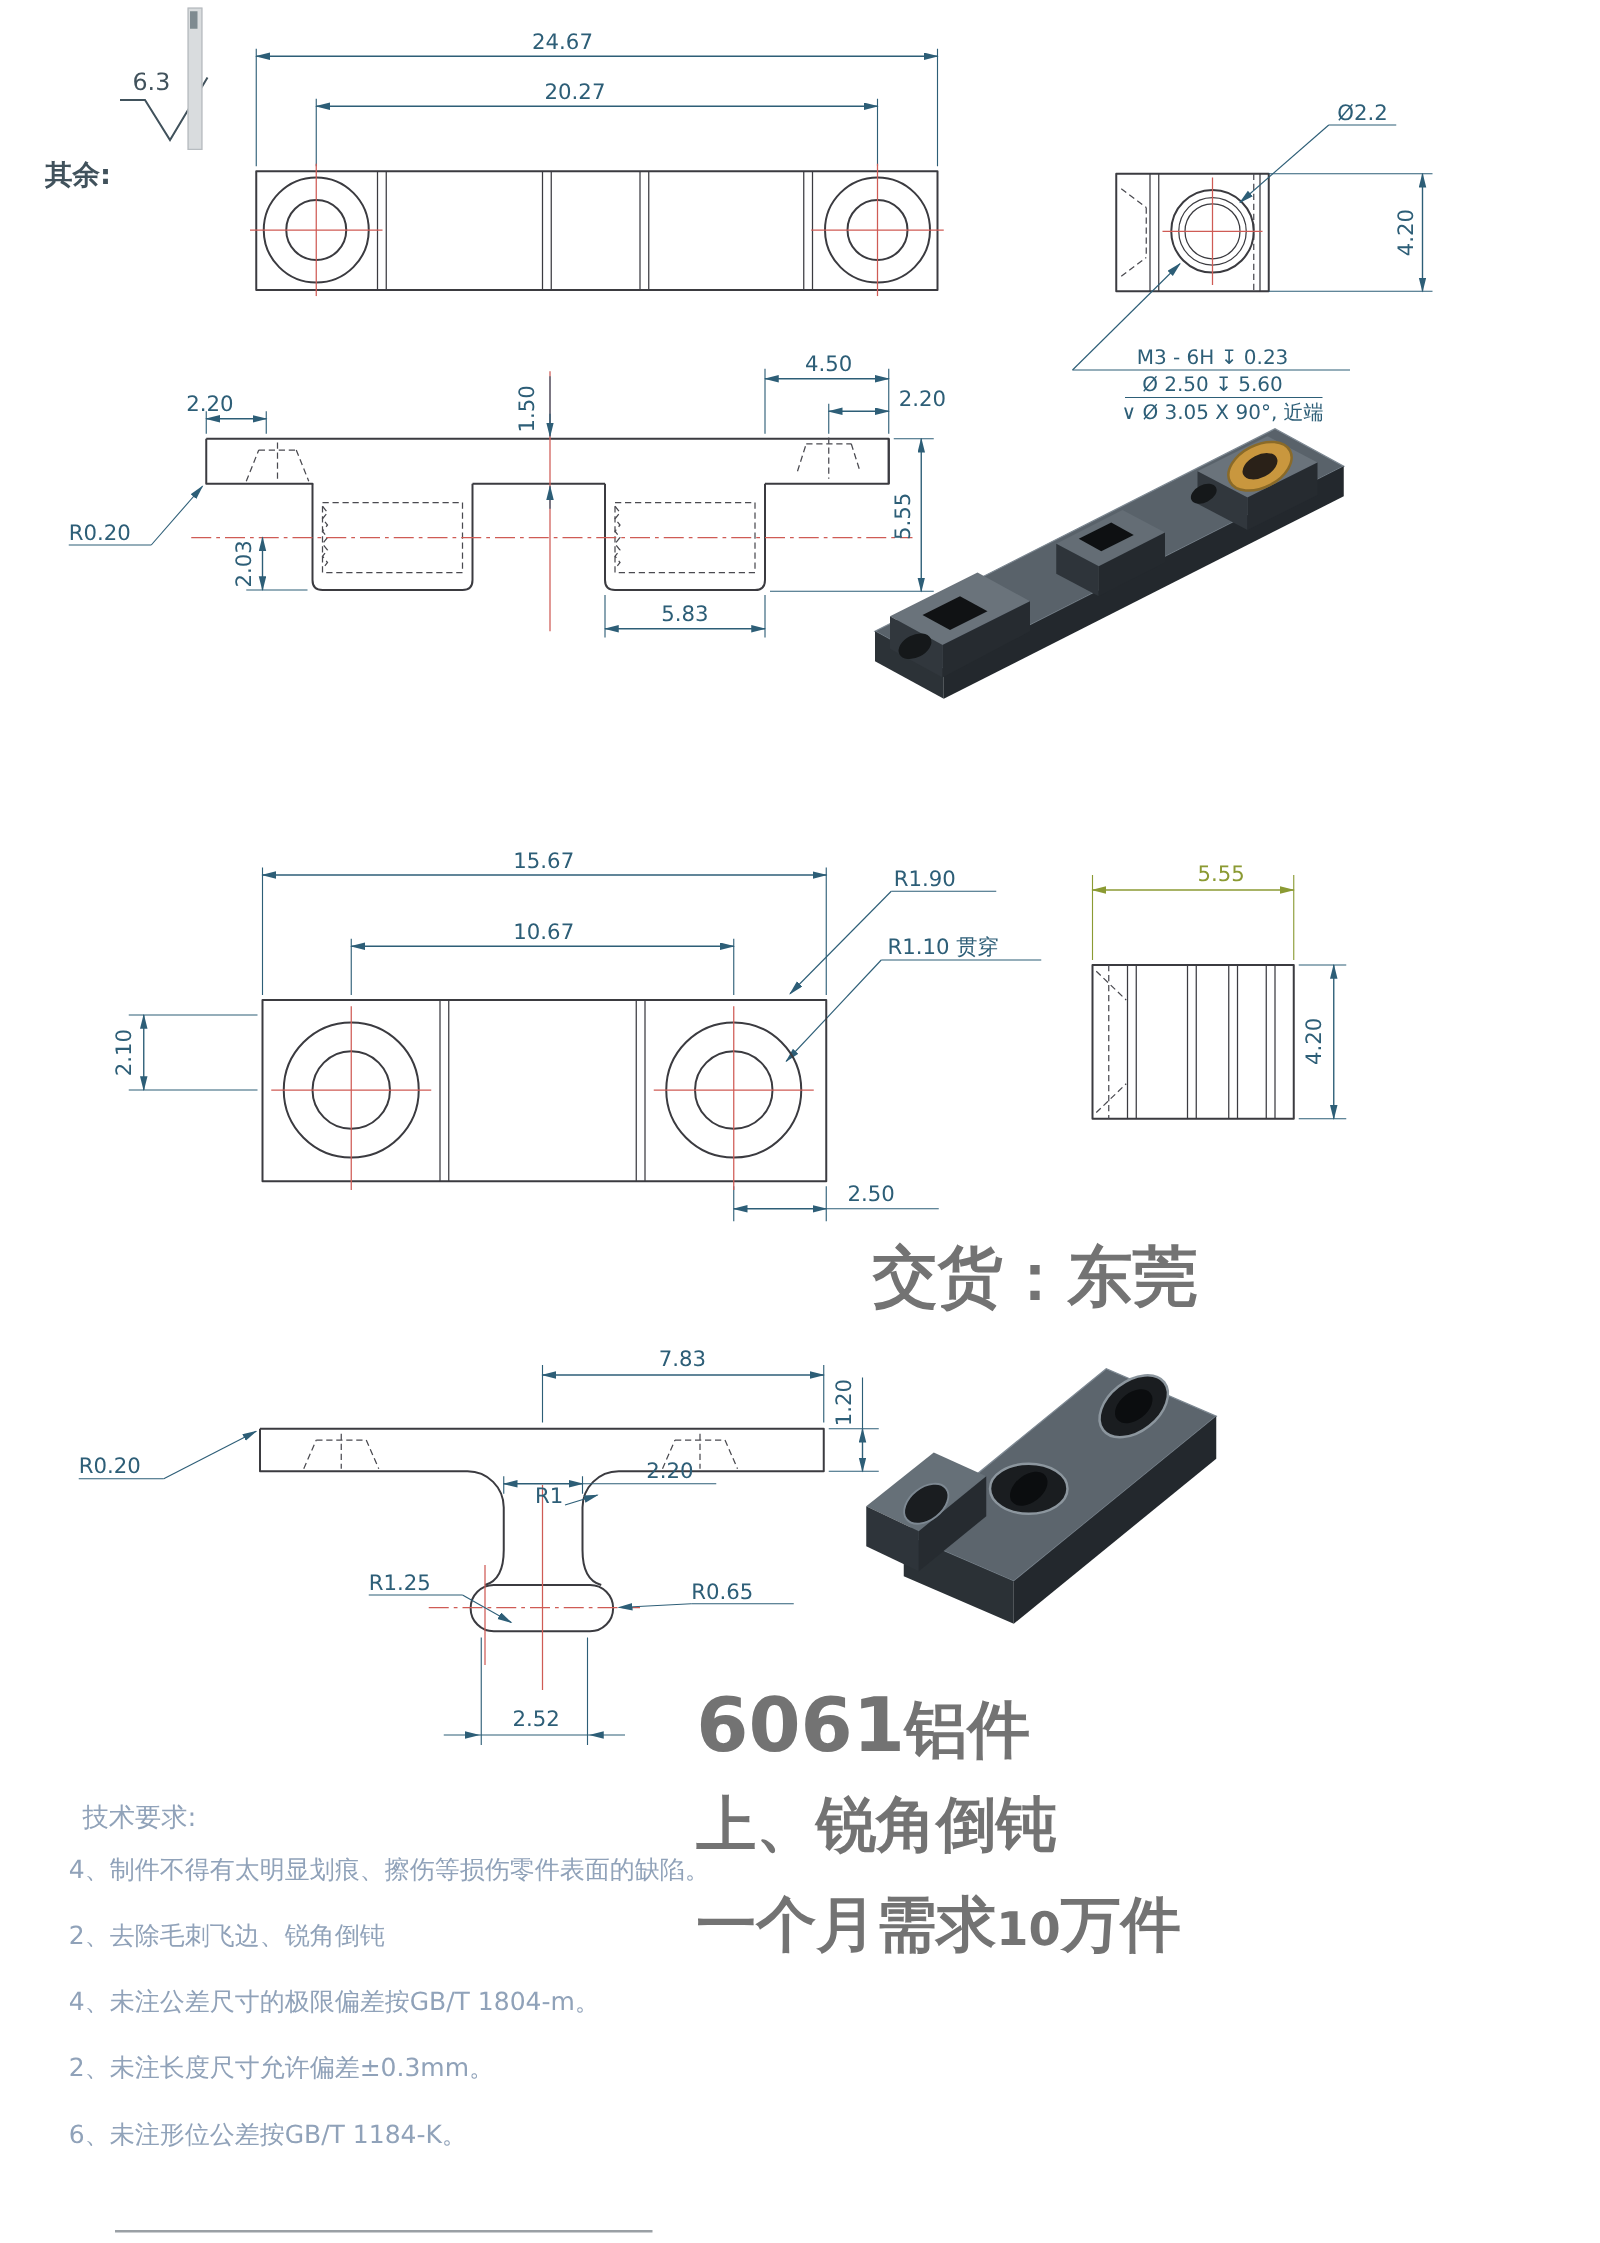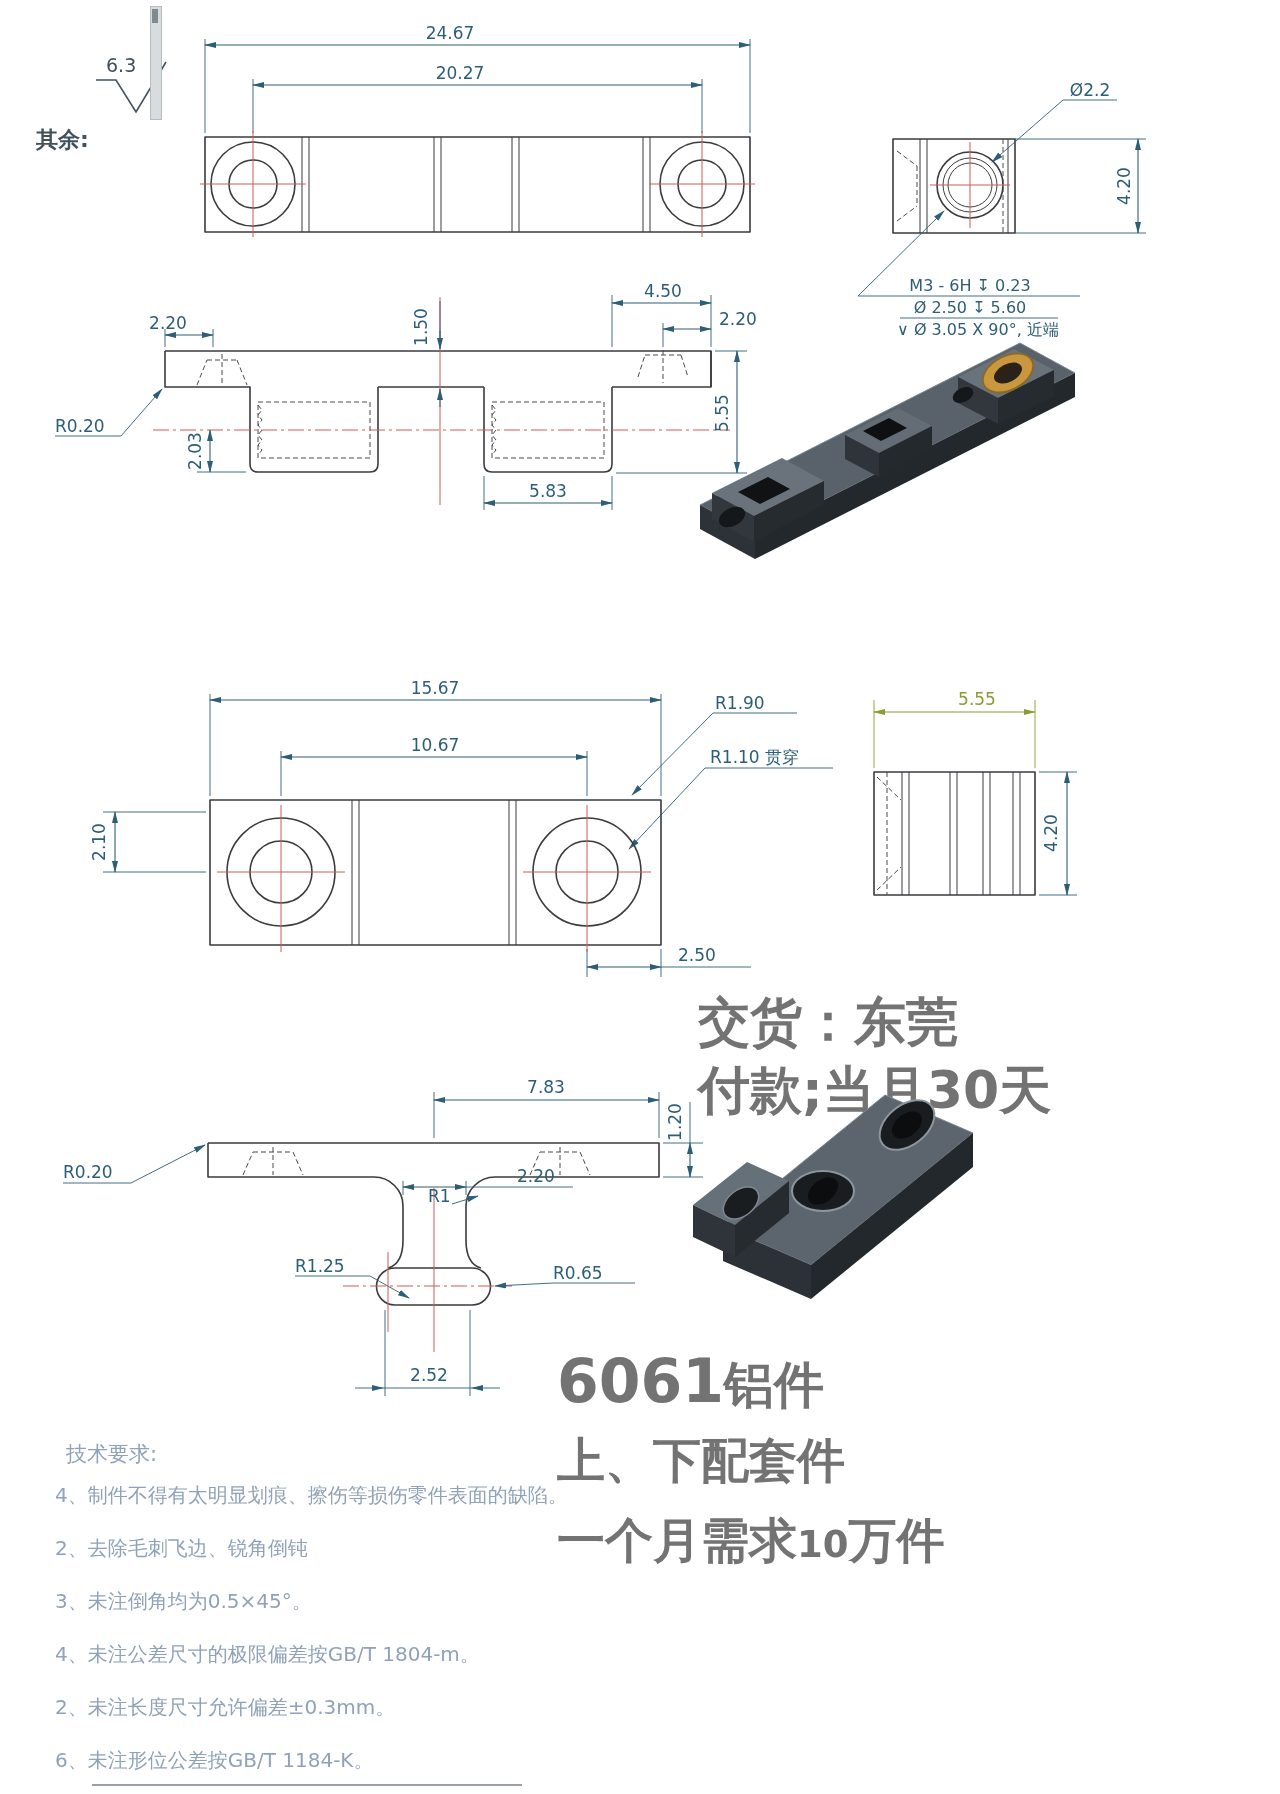--- a/index.html
+++ b/index.html
@@ -266,21 +266,20 @@
       <line class="thin" x1="105" y1="107" x2="105" y2="230"></line>
         <line class="thin" x1="112" y1="107" x2="112" y2="230"></line>
       <line class="thin" x1="138" y1="107" x2="138" y2="230"></line>
         <line class="thin" x1="145" y1="107" x2="145" y2="230"></line>
       <line class="thin" x1="168" y1="107" x2="168" y2="230"></line>
         <line class="thin" x1="175" y1="107" x2="175" y2="230"></line>
     </g>
   </svg>
 
   <div class="red-note" style="left:698px;top:946px;font-size:52px">交货：东莞</div>
-  <div class="red-note" style="left:698px;top:1014px;font-size:52px">付款;当月30天</div>
 
   <svg class="abs" style="left:25px;top:1020px" width="740" height="400">
     <g>
       <path class="out" d="M183,123 H634 V157 H470 A29 29 0 0 0 441,186 V220 Q441,244 456,248 M470,157 L470,157 M349,157 H183 V123 M349,157 A29 29 0 0 1 378,186 V220 Q378,244 363,248"></path>
       <path class="out" d="M370,248 H447 A18.5 18.5 0 0 1 447,285 H370 A18.5 18.5 0 0 1 370,248 Z"></path>
       <line class="dash" x1="228" y1="132" x2="268" y2="132"></line>
       <line class="dash" x1="218" y1="155" x2="228" y2="132"></line>
       <line class="dash" x1="268" y1="132" x2="278" y2="155"></line>
       <line class="dash" x1="248" y1="127" x2="248" y2="155"></line>
       <line class="dash" x1="515" y1="132" x2="555" y2="132"></line>
@@ -339,28 +338,27 @@
       <ellipse cx="188" cy="186" rx="17" ry="11" transform="rotate(-38 188 186)" fill="#0b0d0f"></ellipse>
       <ellipse cx="272" cy="120" rx="31" ry="20" transform="rotate(-38 272 120)" fill="#1a1d20" stroke="#8c969e" stroke-width="2"></ellipse>
       <ellipse cx="272" cy="120" rx="17" ry="11" transform="rotate(-38 272 120)" fill="#0b0d0f"></ellipse>
     </g>
   </svg>
 
   <div class="tech" style="left:55px;top:1440px">
     <p class="t-title">技术要求:</p>
     <p class="t-item">4、制件不得有太明显划痕、擦伤等损伤零件表面的缺陷。</p>
     <p class="t-item">2、去除毛刺飞边、锐角倒钝</p>
-    <p class="t-item">3、未注倒角均为0.5×45°。</p>
     <p class="t-item">4、未注公差尺寸的极限偏差按GB/T 1804-m。</p>
     <p class="t-item">2、未注长度尺寸允许偏差±0.3mm。</p>
     <p class="t-item">6、未注形位公差按GB/T 1184-K。</p>
   </div>
   <div class="frame-line"></div>
 
   <div class="red-note" style="left:557px;top:1300px;font-size:50px">
     <span style="font-size:60px">6061</span><span>铝件</span>
   </div>
-  <div class="red-note" style="left:557px;top:1386px;font-size:48px">上、下配套件</div>
+  <div class="red-note" style="left:557px;top:1386px;font-size:48px">上、锐角倒钝</div>
   <div class="red-note" style="left:557px;top:1466px;font-size:48px">
     <span>一个月需求</span><span style="font-size:37px">10</span><span>万件</span>
   </div>
 
 </div>
 
 </body></html>

